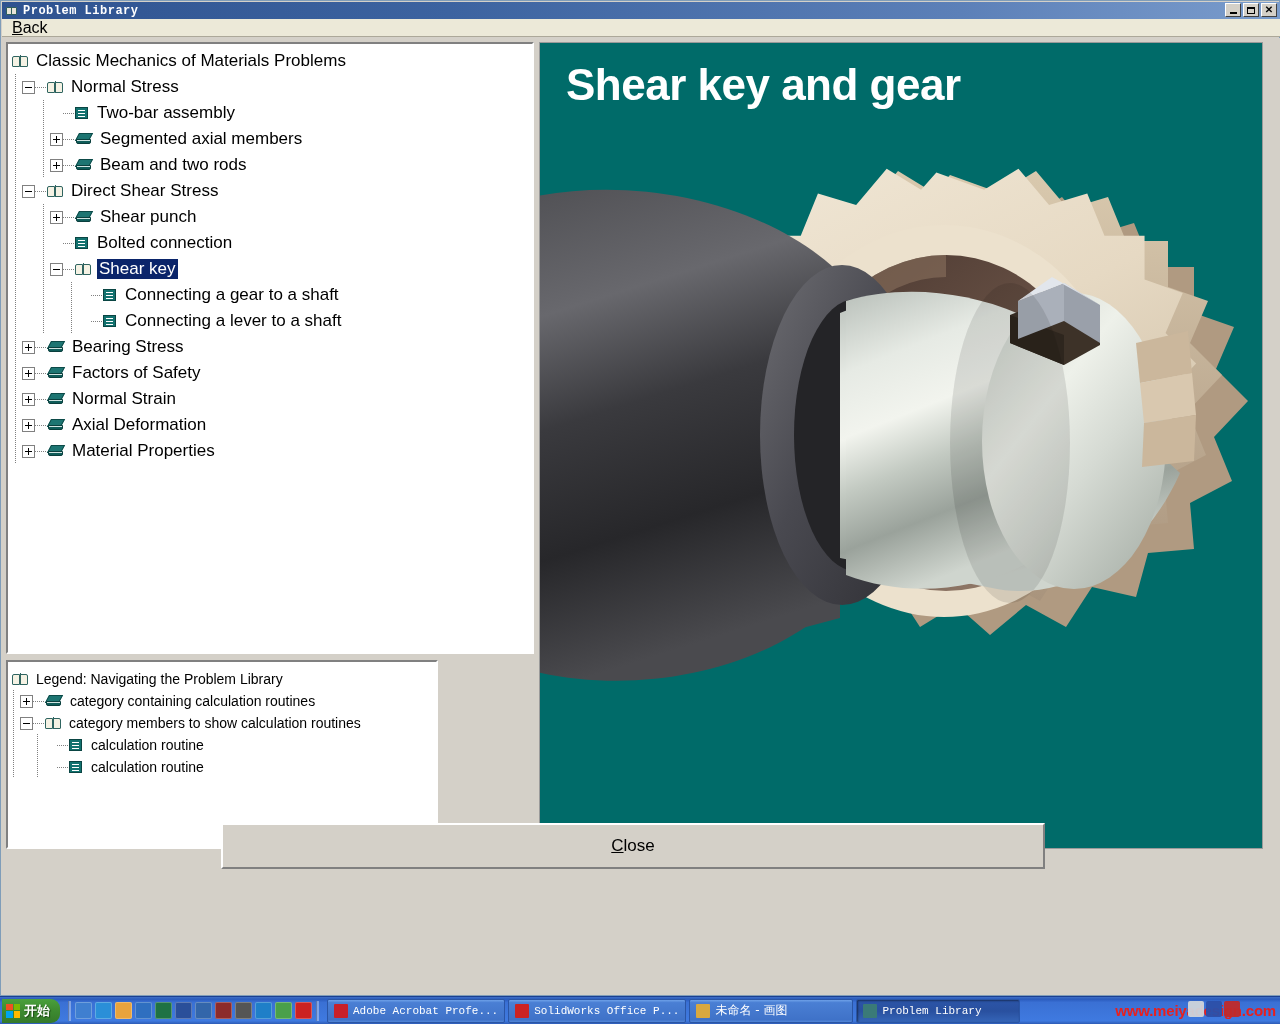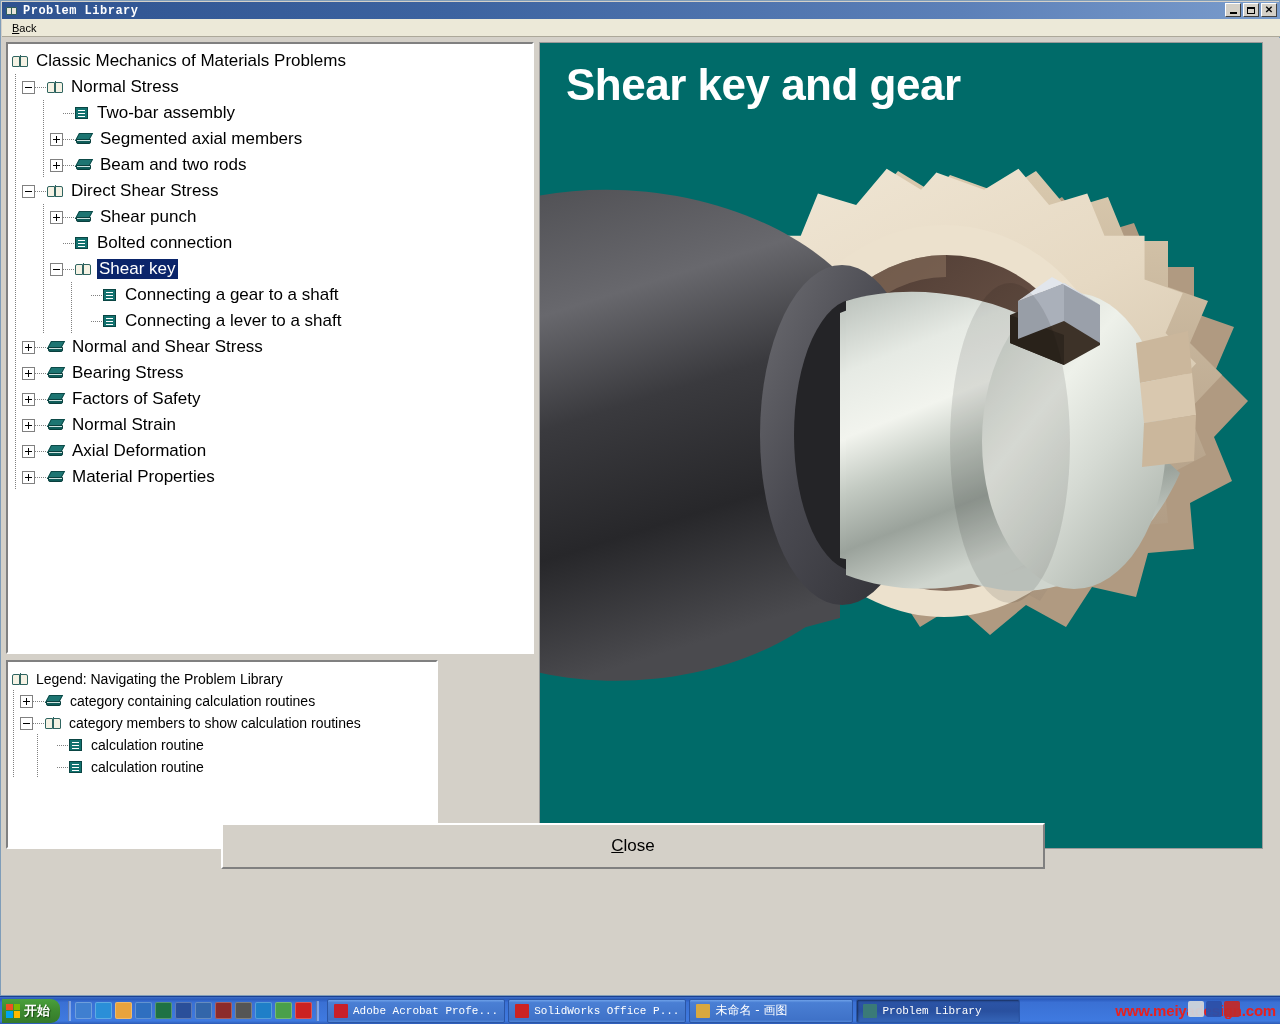--- a/index.html
+++ b/index.html
@@ -83,21 +83,21 @@
     position: absolute;
     left: 1px; top: 18px;
     width: 1278px; height: 18px;
     background: #ece9d8;
     border-bottom: 1px solid #aca899;
     box-sizing: border-box;
     display: flex; align-items: center;
     padding-left: 6px;
   }
   .menu-item {
-    font-size: 11px;
+    font-size: 16px;
     font-family: "Liberation Sans", sans-serif;
     color: #000;
     padding: 1px 4px;
     cursor: default;
   }
   .menu-item .accel { text-decoration: underline; }
 
   
   #content-area {
     position: absolute;
@@ -541,33 +541,20 @@
             </span>
             <span class="expander-spacer"></span>
             <span class="hline"></span>
             <span class="icon icon-doc">
               <span class="sq"></span>
               <span class="l l1"></span>
               <span class="l l2"></span>
               <span class="l l3"></span>
             </span>
             <span class="node-label">Connecting a lever to a shaft</span>
-          </div>
-          <div class="tree-row">
-            <span class="indent" style="width: 14px;">
-              <span class="guide" style="left: 7px;"></span>
-            </span>
-            <span class="expander plus"></span>
-            <span class="hline"></span>
-            <span class="icon icon-book">
-              <span class="top"></span>
-              <span class="side"></span>
-              <span class="edge"></span>
-            </span>
-            <span class="node-label">Normal and Shear Stress</span>
           </div>
           <div class="tree-row">
             <span class="indent" style="width: 14px;">
               <span class="guide" style="left: 7px;"></span>
             </span>
             <span class="expander plus"></span>
             <span class="hline"></span>
             <span class="icon icon-book">
               <span class="top"></span>
               <span class="side"></span>

